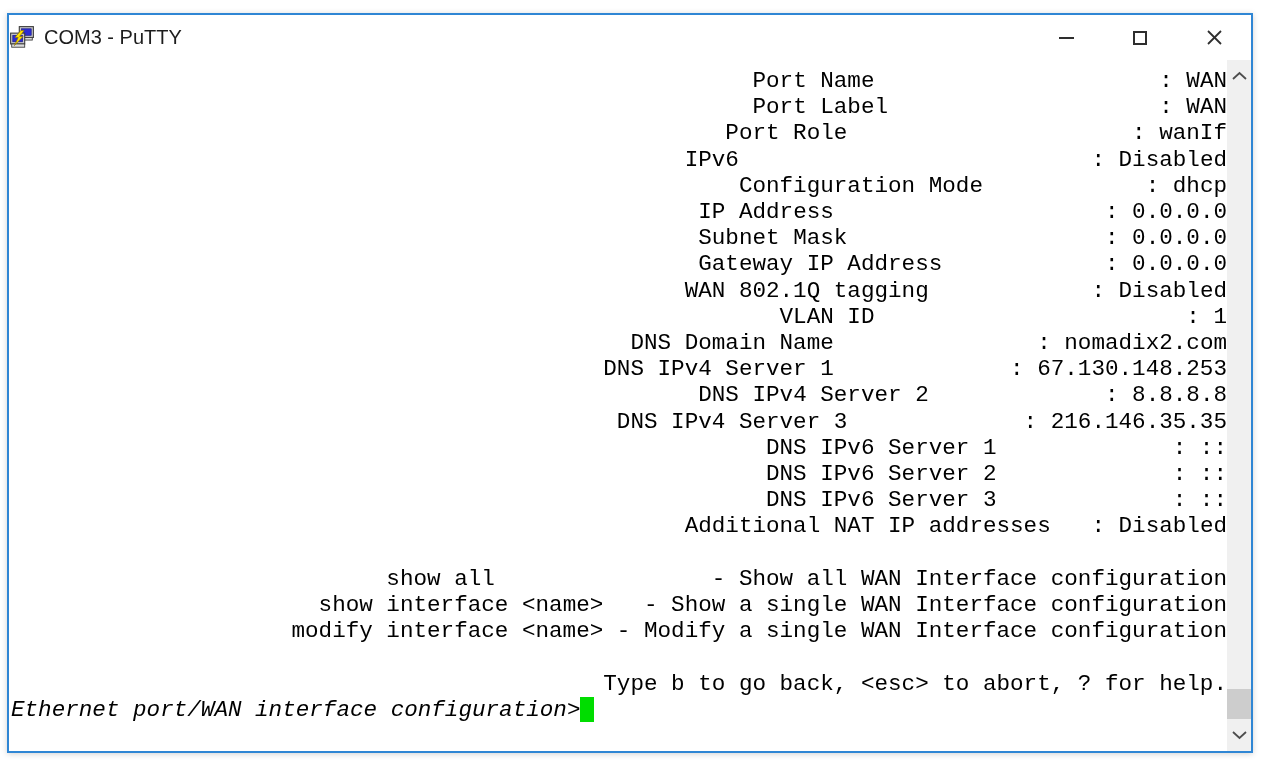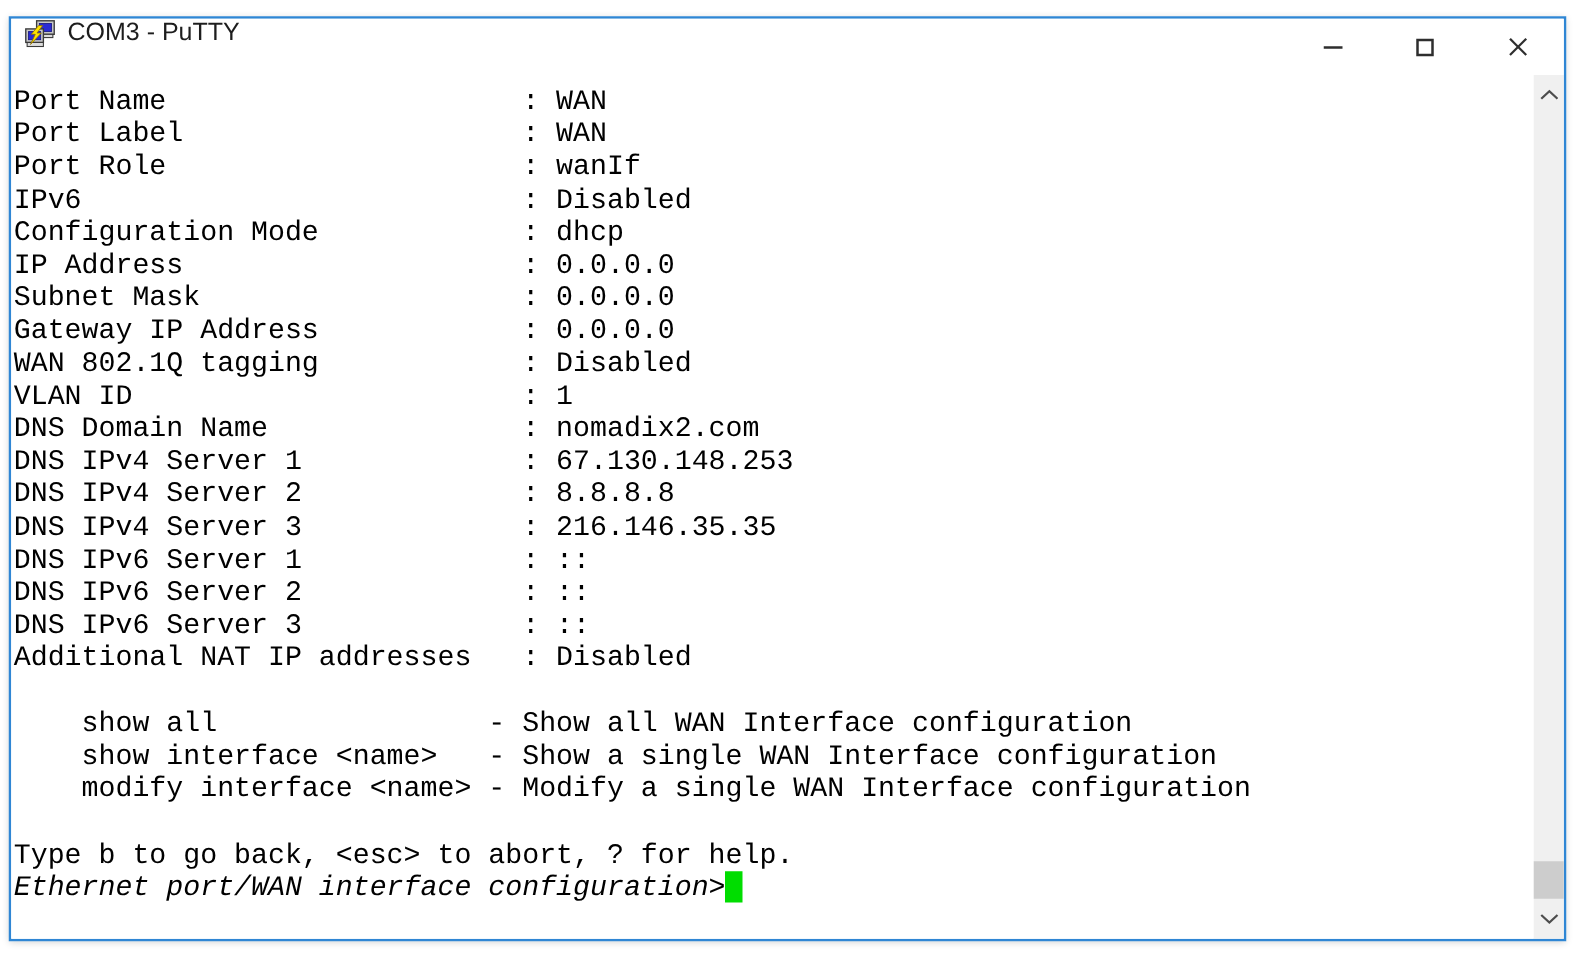--- a/index.html
+++ b/index.html
@@ -13,40 +13,41 @@
     font-family:"Liberation Sans",sans-serif;}
   .window{
     position:absolute;left:7px;top:13px;width:1246px;height:740px;
     background:var(--term-bg);
     border:2px solid var(--accent);
     box-shadow:0 1px 6px rgba(0,0,0,0.18);
     display:flex;flex-direction:column;
   }
   
   .titlebar{
-    height:45px;flex:0 0 45px;display:flex;
-    background:#ffffff;padding-left:10px;user-select:none;
+    height:45px;flex:0 0 45px;display:flex;align-items:center;
+    background:#ffffff;user-select:none;
   }
   .app-icon{width:26px;height:26px;flex:0 0 26px;display:flex;align-items:center;justify-content:center;}
   .title{margin-left:9px;font-size:20px;color:#1d1d1d;white-space:nowrap;}
   .caption-buttons{margin-left:auto;height:45px;display:flex;}
   .cbtn{width:74px;height:45px;display:flex;align-items:center;justify-content:center;cursor:default;}
   .glyph-min{width:15px;height:0;border-top:2px solid #2e2e2e;}
   .glyph-max{width:14px;height:14px;border:2px solid #2e2e2e;}
   
   .content{flex:1;display:flex;min-height:0;}
   .terminal{
     flex:1;background:var(--term-bg);color:var(--term-fg);
     font-family:"Liberation Mono",monospace;
     font-size:22.6px;line-height:26.2px;
     padding:8px 0 0 2px;overflow:hidden;white-space:nowrap;
   }
   .terminal pre{
     font-family:inherit;font-size:inherit;line-height:inherit;
     white-space:pre;
+    text-align:right;
   }
   .prompt-line{display:block;white-space:pre;font-style:italic;}
   .cursor{
     display:inline-block;width:13.6px;height:25px;
     background:var(--cursor);vertical-align:bottom;margin-bottom:1px;
   }
   
   .scrollbar{
     flex:0 0 24px;width:24px;background:#f0f0f0;
     display:flex;flex-direction:column;

